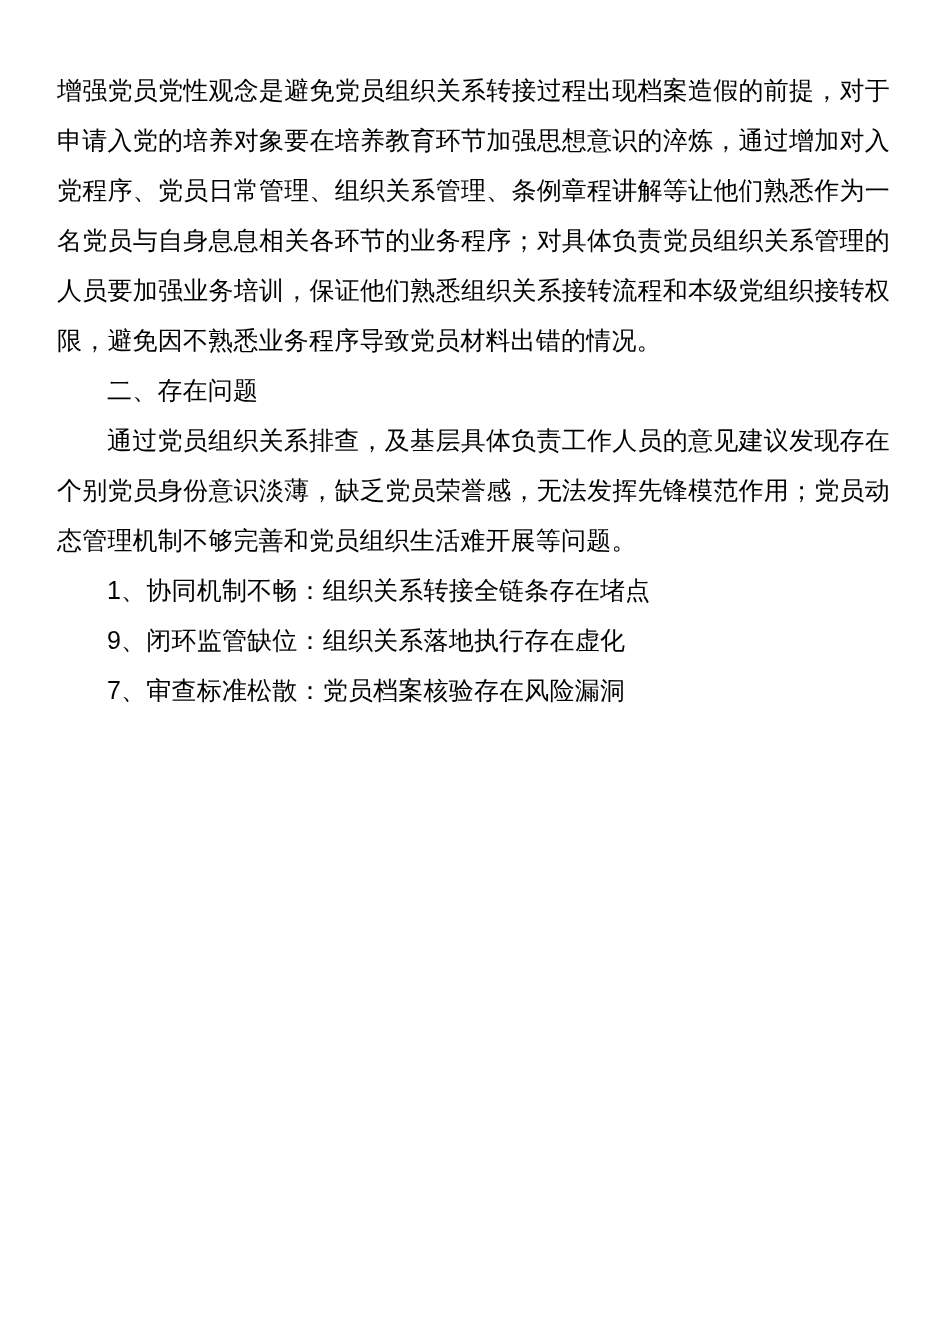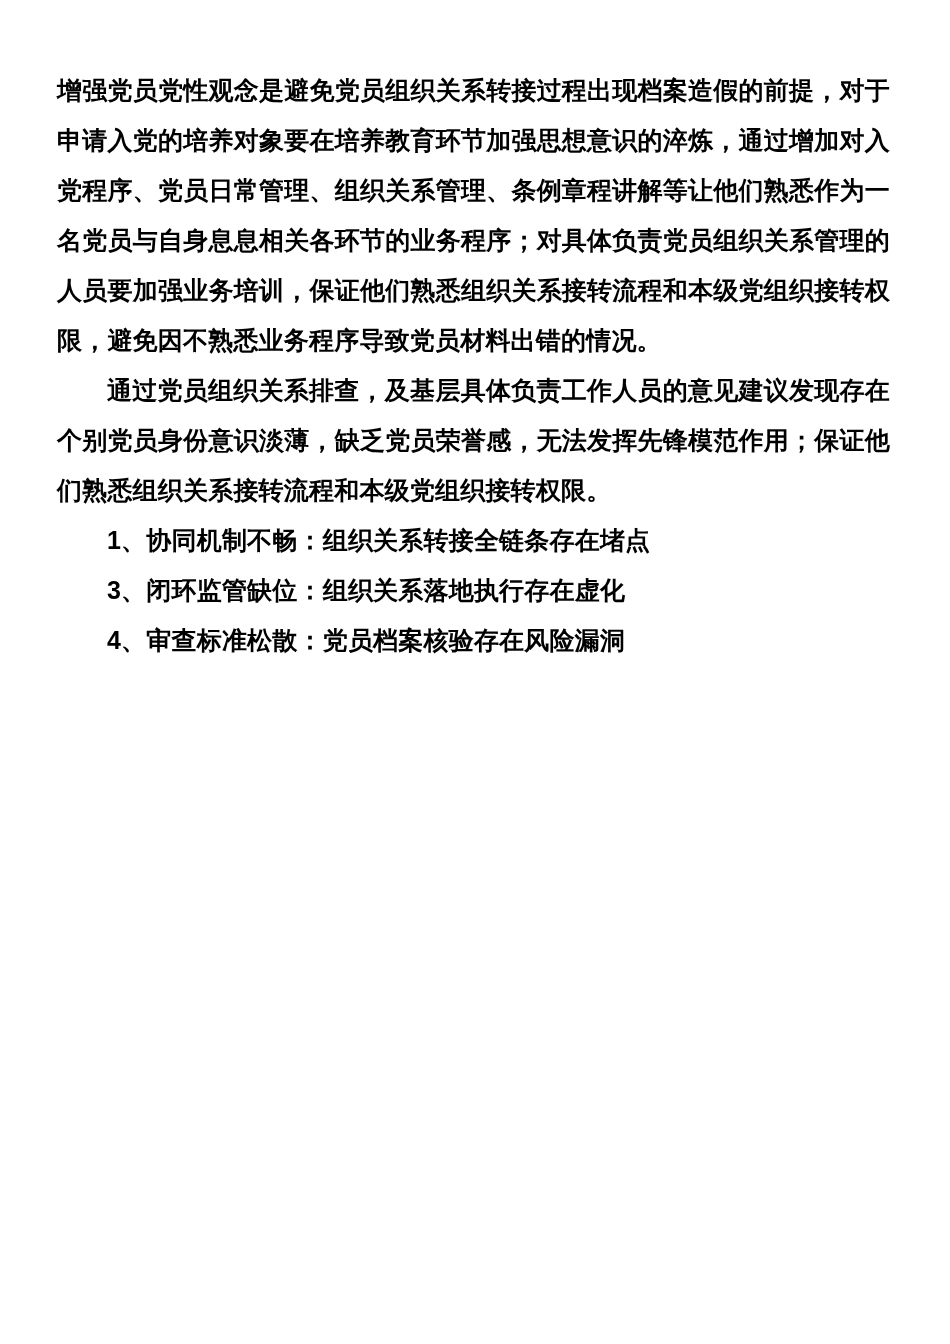--- a/index.html
+++ b/index.html
@@ -24,30 +24,30 @@
     padding: 0;
     font-family: "Liberation Sans", "DejaVu Sans", sans-serif;
     font-size: 25px;
     line-height: 50px;
     color: #000000;
     text-align: justify;
     text-justify: inter-ideograph;
     word-break: break-all;
     text-indent: 2em;
     letter-spacing: 0.2px;
-    font-weight: bold;
   }
   .para.no-indent {
     text-indent: 0;
   }
 </style>
 </head>
 <body>
 
 <div class="page">
   <div class="content">
     <p class="para no-indent">增强党员党性观念是避免党员组织关系转接过程出现档案造假的前提，对于申请入党的培养对象要在培养教育环节加强思想意识的淬炼，通过增加对入党程序、党员日常管理、组织关系管理、条例章程讲解等让他们熟悉作为一名党员与自身息息相关各环节的业务程序；对具体负责党员组织关系管理的人员要加强业务培训，保证他们熟悉组织关系接转流程和本级党组织接转权限，避免因不熟悉业务程序导致党员材料出错的情况。</p>
-    <p class="para">通过党员组织关系排查，及基层具体负责工作人员的意见建议发现存在个别党员身份意识淡薄，缺乏党员荣誉感，无法发挥先锋模范作用；保证他们熟悉组织关系接转流程和本级党组织接转权限。</p>
+    <p class="para">二、存在问题</p>
+    <p class="para">通过党员组织关系排查，及基层具体负责工作人员的意见建议发现存在个别党员身份意识淡薄，缺乏党员荣誉感，无法发挥先锋模范作用；党员动态管理机制不够完善和党员组织生活难开展等问题。</p>
     <p class="para">1、协同机制不畅：组织关系转接全链条存在堵点</p>
-    <p class="para">3、闭环监管缺位：组织关系落地执行存在虚化</p>
-    <p class="para">4、审查标准松散：党员档案核验存在风险漏洞</p>
+    <p class="para">9、闭环监管缺位：组织关系落地执行存在虚化</p>
+    <p class="para">7、审查标准松散：党员档案核验存在风险漏洞</p>
   </div>
 </div>
 
 </body></html>

